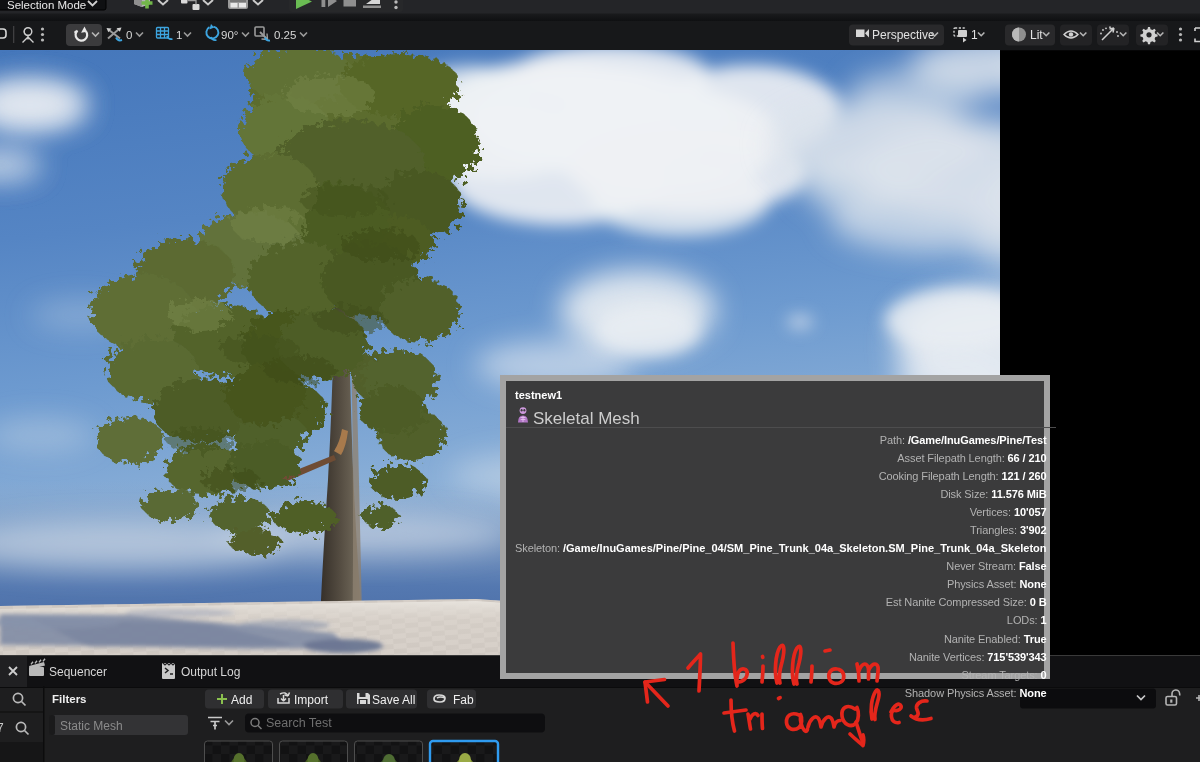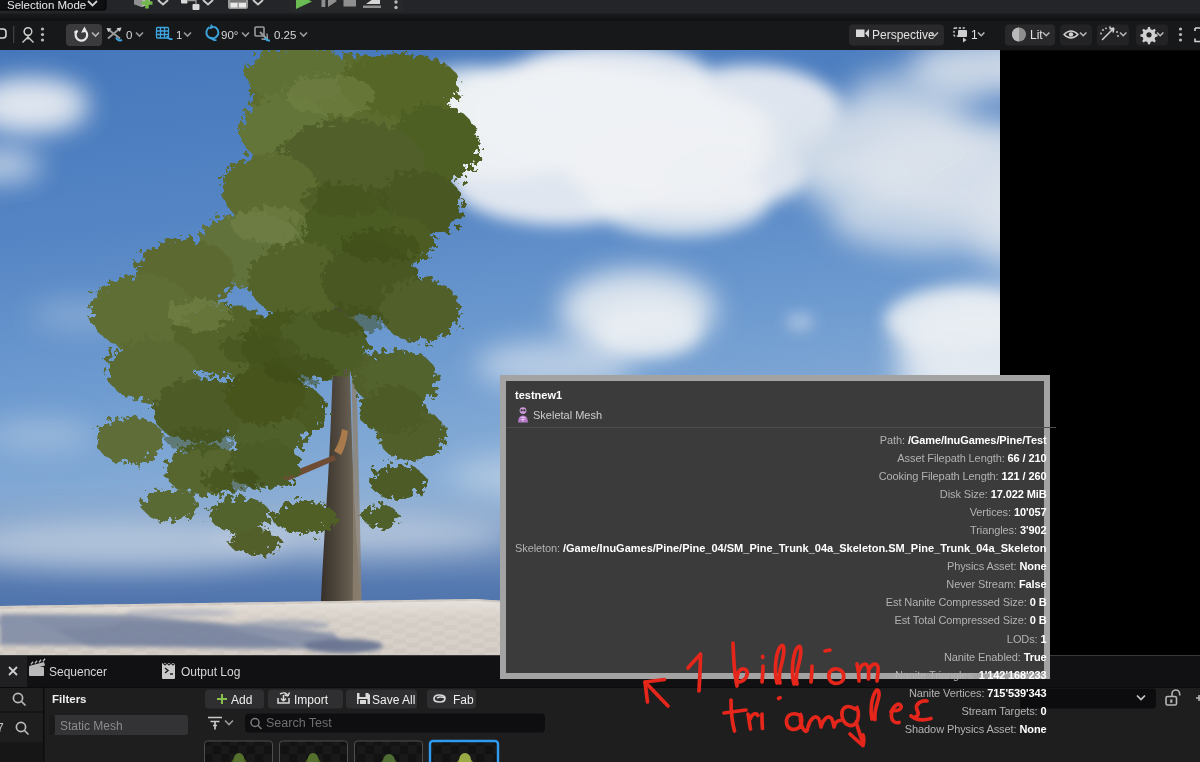--- a/index.html
+++ b/index.html
@@ -475,37 +475,35 @@
     <div class="abs" style="left:9px;top:7.5px;font-size:11px;font-weight:bold;color:#fff;">testnew1</div>
     <div class="abs" style="left:10px;top:25px;width:14px;height:17px;">
       <svg width="14" height="17" viewBox="0 0 14 17">
         <circle cx="7" cy="4.6" r="3.4" fill="#cf9ade"></circle>
         <path d="M2,16.5 q0,-7 5,-7 q5,0 5,7 z" fill="#b277c6"></path>
         <ellipse cx="5.6" cy="4.2" rx="1" ry="1.3" fill="#3b3b3c"></ellipse>
         <ellipse cx="8.4" cy="4.2" rx="1" ry="1.3" fill="#3b3b3c"></ellipse>
         <path d="M7,10 v6 M4.5,11.5 h5 M4.7,13.5 h4.6" stroke="#e4c2ee" stroke-width="0.9" fill="none"></path>
       </svg>
     </div>
-    <div class="abs" style="left:27px;top:28px;font-size:11px;color:#cdcdcd;">Skeletal Mesh</div>
+    <div class="abs" style="left:27px;top:28px;font-size:17px;color:#cdcdcd;">Skeletal Mesh</div>
     <div class="abs" style="left:0px;top:46px;width:550px;height:1px;background:#4d4d4e;"></div>
     <div class="abs" style="left:9px;top:49.5px;">
       <div class="tr"><span class="l">Path: </span><b>/Game/InuGames/Pine/Test</b></div>
       <div class="tr"><span class="l">Asset Filepath Length: </span><b>66 / 210</b></div>
       <div class="tr"><span class="l">Cooking Filepath Length: </span><b>121 / 260</b></div>
-      <div class="tr"><span class="l">Disk Size: </span><b>17.022 MiB</b></div>
+      <div class="tr"><span class="l">Disk Size: </span><b>11.576 MiB</b></div>
       <div class="tr"><span class="l">Vertices: </span><b>10'057</b></div>
       <div class="tr"><span class="l">Triangles: </span><b>3'902</b></div>
       <div class="tr"><span class="l">Skeleton: </span><b class="sk">/Game/InuGames/Pine/Pine_04/SM_Pine_Trunk_04a_Skeleton.SM_Pine_Trunk_04a_Skeleton</b></div>
+      <div class="tr"><span class="l">Never Stream: </span><b>False</b></div>
       <div class="tr"><span class="l">Physics Asset: </span><b>None</b></div>
-      <div class="tr"><span class="l">Never Stream: </span><b>False</b></div>
       <div class="tr"><span class="l">Est Nanite Compressed Size: </span><b>0 B</b></div>
-      <div class="tr"><span class="l">Est Total Compressed Size: </span><b>0 B</b></div>
       <div class="tr"><span class="l">LODs: </span><b>1</b></div>
       <div class="tr"><span class="l">Nanite Enabled: </span><b>True</b></div>
-      <div class="tr"><span class="l">Nanite Triangles: </span><b>1'142'168'233</b></div>
       <div class="tr"><span class="l">Nanite Vertices: </span><b>715'539'343</b></div>
       <div class="tr"><span class="l">Stream Targets: </span><b>0</b></div>
       <div class="tr"><span class="l">Shadow Physics Asset: </span><b>None</b></div>
     </div>
   </div>
   <svg class="abs" id="anno" viewBox="0 0 1200 762">
     <g stroke="#e4261b" stroke-width="3.7" fill="none" stroke-linecap="round" stroke-linejoin="round">
       <path d="M668,706 L646,683"></path>
       <path d="M645,682 L664.5,679.5"></path>
       <path d="M645,682 L647.5,702"></path>

